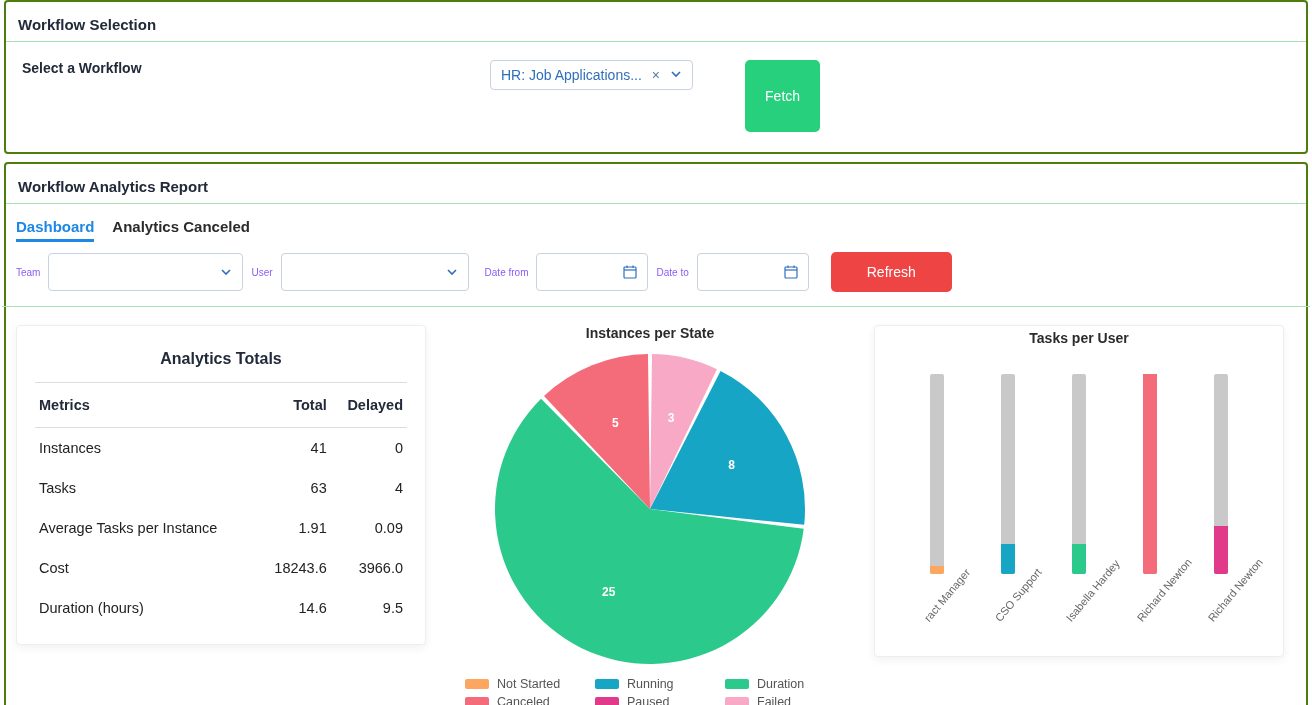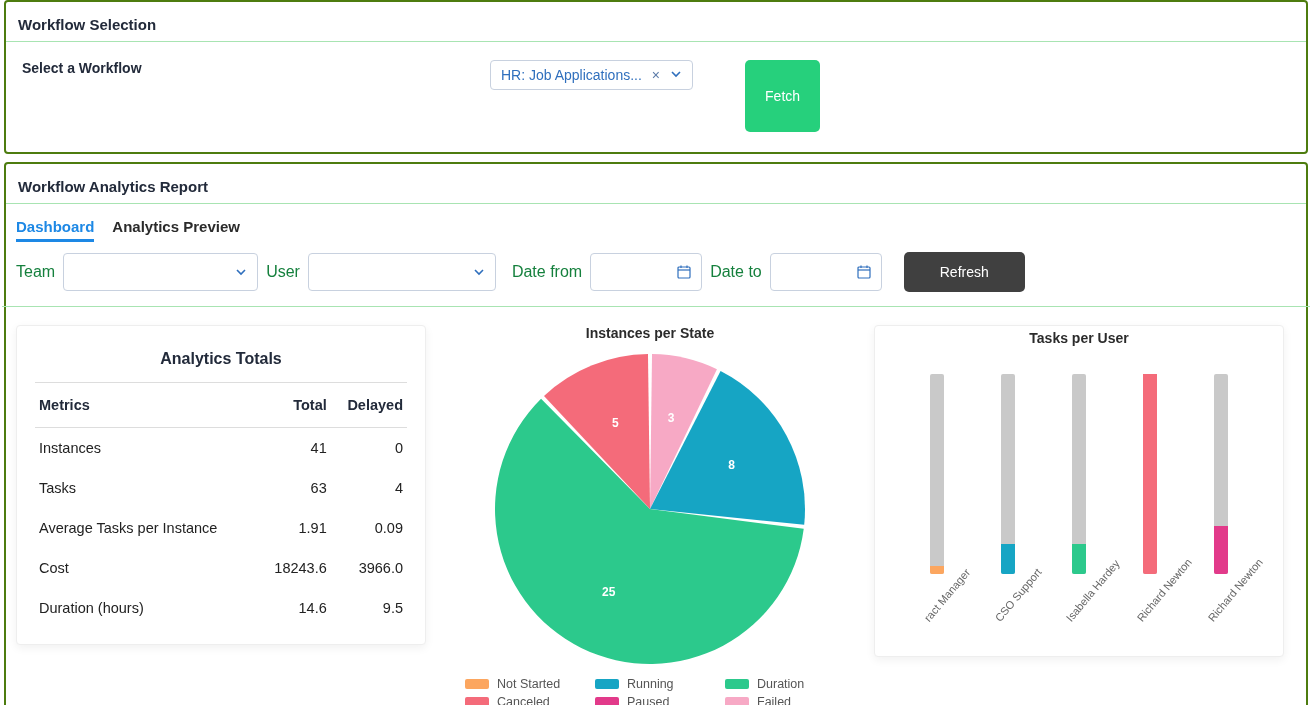--- a/index.html
+++ b/index.html
@@ -49,41 +49,41 @@
     border: none;
     color: #fff;
     padding: 28px 20px;
     border-radius: 5px;
     font-size: 14px;
     cursor: pointer;
     display: inline-flex;
     align-items: center;
   }
   .btn-teal { background: #26d07c; margin-left: 40px; }
-  .btn-green { background: #404040; padding: 12px 36px; }
+  .btn-green { background: #ef4444; padding: 12px 36px; }
   .tabs { display: flex; gap: 18px; padding: 14px 10px 10px 10px; }
   .tab {
     font-size: 15px;
     font-weight: 700;
     color: #2b2b2b;
     cursor: pointer;
     padding-bottom: 4px;
   }
   .tab.active {
     color: #1d88e5;
     border-bottom: 3px solid #1d88e5;
   }
   .filters-row {
     display: flex;
     align-items: center;
     gap: 8px;
     padding: 0 10px 14px 10px;
     flex-wrap: nowrap;
   }
-  .filters-row label { font-size: 16px; color: #15803d; }
+  .filters-row label { font-size: 10px; color: #8b5cf6; }
   .select-control, .date-control {
     border: 1px solid #c8d1df;
     border-radius: 4px;
     height: 38px;
     display: inline-flex;
     align-items: center;
     justify-content: flex-end;
     padding: 0 10px;
     color: #2f6fbd;
     cursor: pointer;
@@ -201,21 +201,21 @@
       </button>
     </div>
   </div>
 </div>
 
 <div class="panel" style="padding-bottom:8px;">
   <div class="section-title">Workflow Analytics Report</div>
 
   <div class="tabs">
     <div class="tab active">Dashboard</div>
-    <div class="tab">Analytics Preview</div>
+    <div class="tab">Analytics Canceled</div>
   </div>
 
   <div class="filters-row">
     <label>Team</label>
     <div class="select-control team">
       <svg width="12" height="12" viewBox="0 0 12 12">
           <path d="M2 4 L6 8 L10 4" fill="none" stroke="#2f6fbd" stroke-width="1.6"></path>
         </svg>
     </div>
     <label>User</label>

